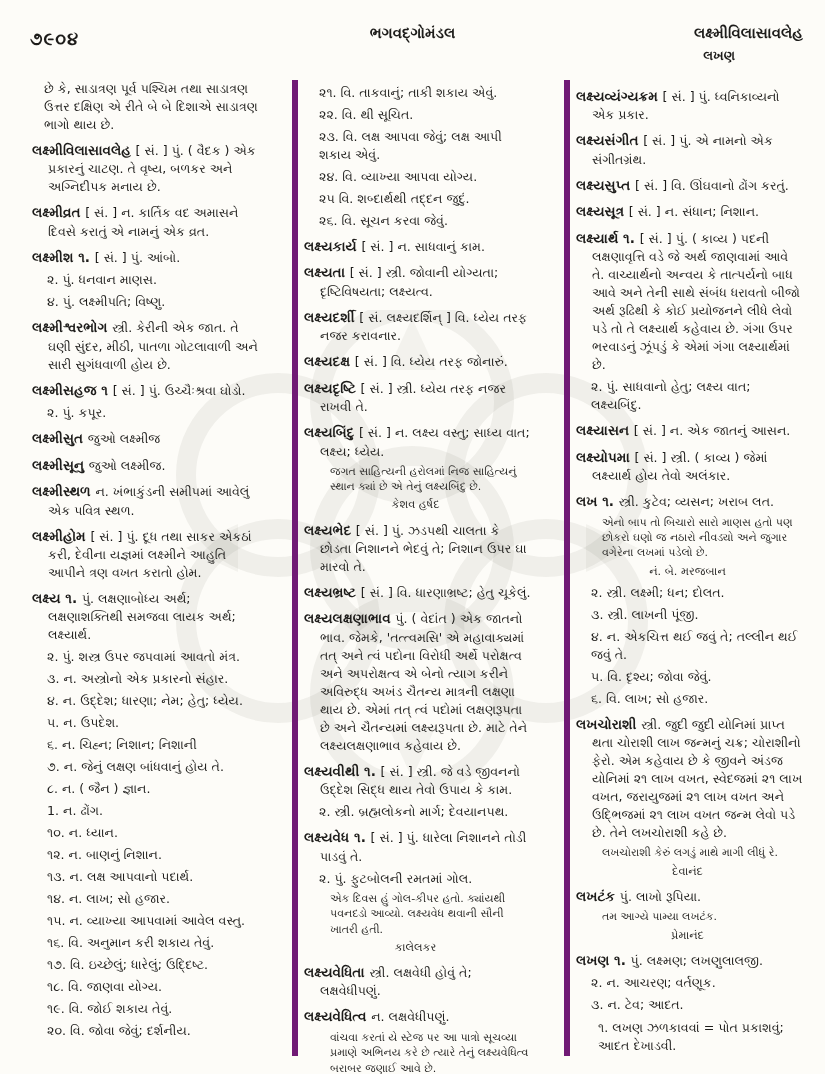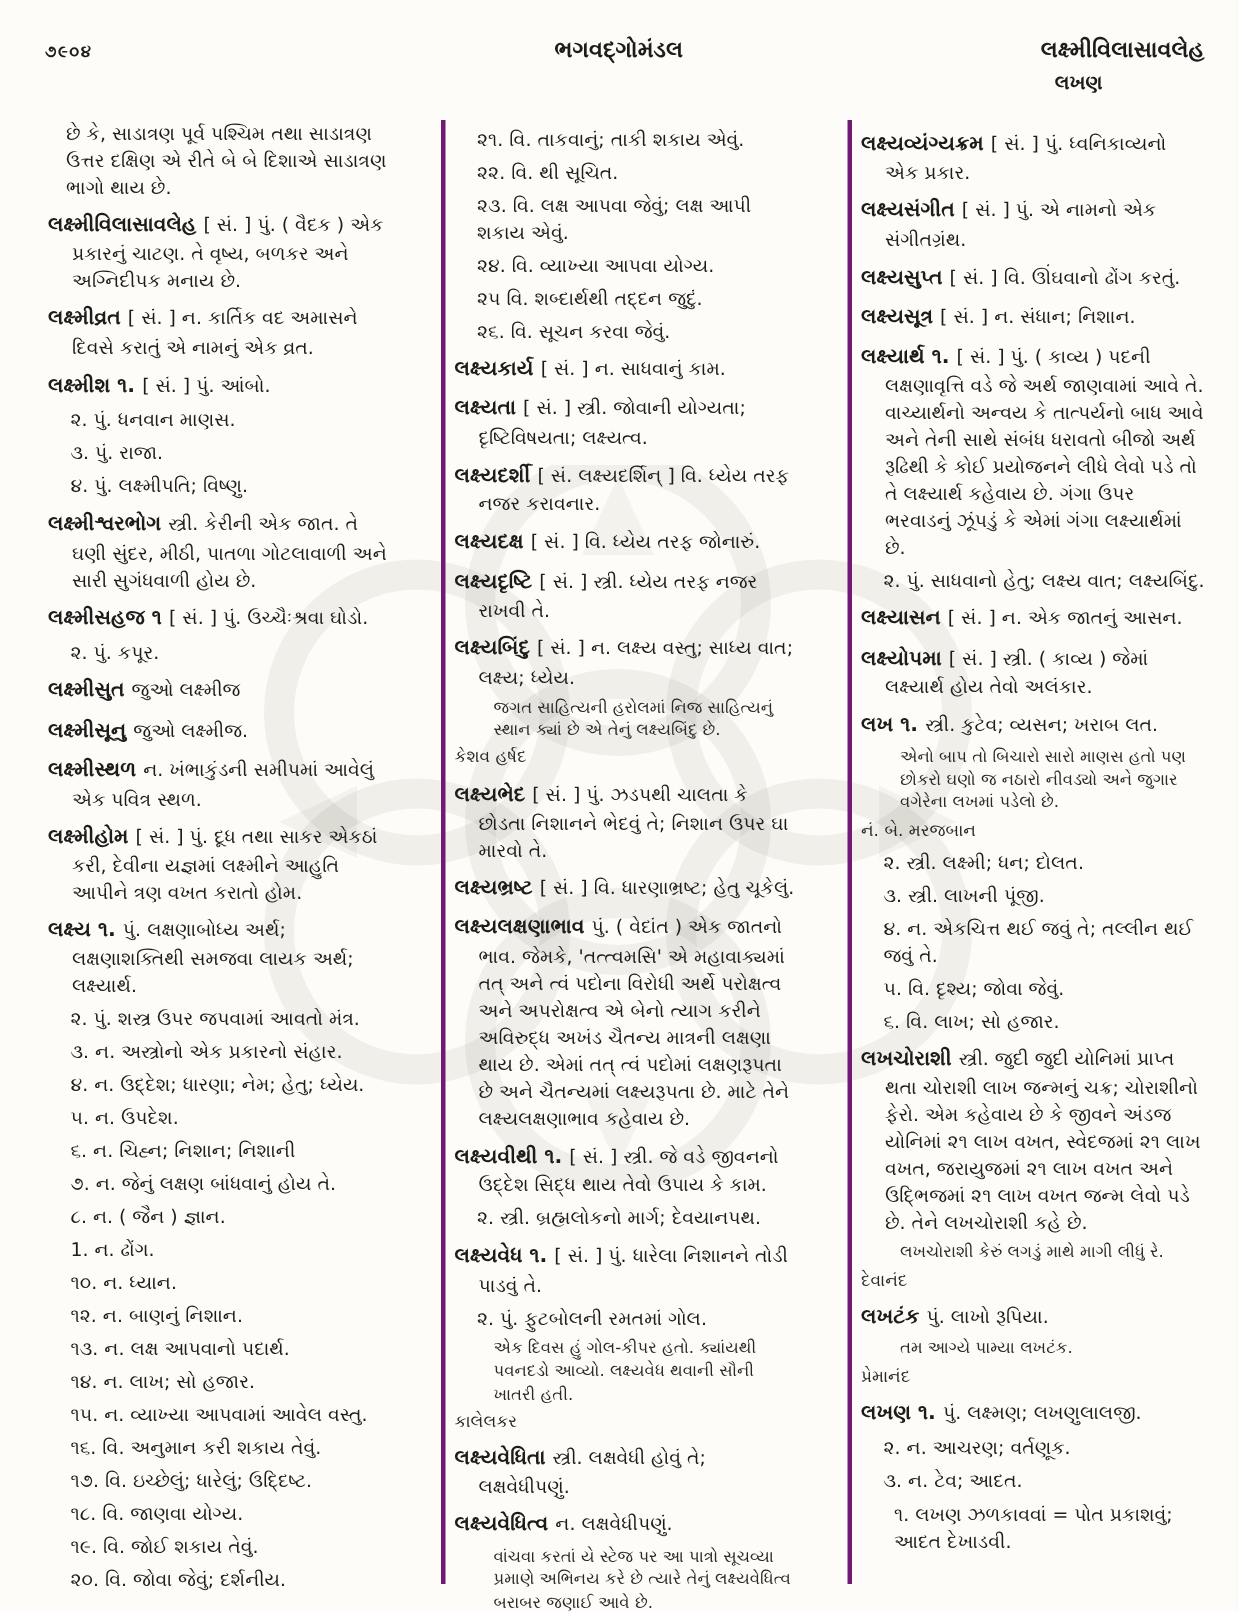--- a/index.html
+++ b/index.html
@@ -10,43 +10,43 @@
   }
   .page{
     position:relative;
     width:825px;height:1074px;
     background:#fdfcf8;
     color:#1d1c1a;
     overflow:hidden;
   }
   
   .header{position:absolute;top:24px;left:0;right:0;height:52px;z-index:2;}
-  .page-number{position:absolute;left:30px;top:4px;font-weight:bold;font-size:11px;letter-spacing:1px;}
+  .page-number{position:absolute;left:30px;top:4px;font-weight:bold;font-size:18px;letter-spacing:1px;}
   .book-title{position:absolute;left:0;right:0;top:0;text-align:center;font-weight:bold;font-size:15px;}
   .guide-word{position:absolute;right:22px;top:0;font-weight:bold;font-size:15px;}
   .catchword{position:absolute;right:90px;top:24px;font-weight:bold;font-size:13px;}
   
   .watermark{position:absolute;left:150px;top:310px;z-index:0;}
   
   .columns{
     position:absolute;top:80px;left:26px;right:14px;bottom:18px;
     display:flex;z-index:1;gap:25px;
   }
   .col{flex:1;padding:0 8px 0 6px;font-size:12.6px;line-height:1.43;}
-  .col + .col{border-left:3px solid #701a75;}
+  .col + .col{border-left:6px solid #701a75;}
   .col-1{max-width:243px;}
   .col-2{max-width:258px;}
   .block{margin:0 0 3px 0;}
   .cont{padding-left:12px;margin-bottom:5px;}
   .entry{padding-left:16px;text-indent:-16px;margin-top:7px;}
   .headword{font-weight:bold;font-size:13.6px;}
   .sense{padding-left:15px;margin-top:4px;}
   .quote{padding-left:26px;padding-right:2px;font-size:11px;line-height:1.4;margin-top:2px;color:#2a2927;}
   .idiom{padding-left:22px;margin-top:5px;}
-  .attribution{text-align:left;font-size:11.3px;padding-right:4px;margin:0 0 3px 0;color:#2a2927;}
+  .attribution{text-align:center;font-size:11.3px;padding-right:4px;margin:0 0 3px 0;color:#2a2927;}
 </style>
 </head>
 <body>
 
 <div class="page">
 
   <svg class="watermark" width="520" height="480" viewBox="0 0 520 480">
     <g fill="none" stroke="#6b6b60" stroke-opacity="0.09" stroke-width="20">
       <circle cx="262" cy="238" r="92"></circle>
       <circle cx="262" cy="92" r="92"></circle>
@@ -71,21 +71,20 @@
     <span class="catchword">લખણ</span>
   </div>
 
   <div class="columns">
     <div class="col col-1">
         <div class="block cont">છે કે, સાડાત્રણ પૂર્વ પશ્ચિમ તથા સાડાત્રણ ઉત્તર દક્ષિણ એ રીતે બે બે દિશાએ સાડાત્રણ ભાગો થાય છે.</div>
         <div class="block entry"><span class="headword">લક્ષ્મીવિલાસાવલેહ </span>[ સં. ] પું. ( વૈદક ) એક પ્રકારનું ચાટણ. તે વૃષ્ય, બળકર અને અગ્નિદીપક મનાય છે.</div>
         <div class="block entry"><span class="headword">લક્ષ્મીવ્રત </span>[ સં. ] ન. કાર્તિક વદ અમાસને દિવસે કરાતું એ નામનું એક વ્રત.</div>
         <div class="block entry"><span class="headword">લક્ષ્મીશ ૧. </span>[ સં. ] પું. આંબો.</div>
         <div class="block sense">૨. પું. ધનવાન માણસ.</div>
-        <div class="block sense">૩. પું. રાજા.</div>
         <div class="block sense">૪. પું. લક્ષ્મીપતિ; વિષ્ણુ.</div>
         <div class="block entry"><span class="headword">લક્ષ્મીશ્વરભોગ </span>સ્ત્રી. કેરીની એક જાત. તે ઘણી સુંદર, મીઠી, પાતળા ગોટલાવાળી અને સારી સુગંધવાળી હોય છે.</div>
         <div class="block entry"><span class="headword">લક્ષ્મીસહજ ૧ </span>[ સં. ] પું. ઉચ્ચૈઃશ્રવા ઘોડો.</div>
         <div class="block sense">૨. પું. કપૂર.</div>
         <div class="block entry"><span class="headword">લક્ષ્મીસુત </span>જુઓ લક્ષ્મીજ</div>
         <div class="block entry"><span class="headword">લક્ષ્મીસૂનુ </span>જુઓ લક્ષ્મીજ.</div>
         <div class="block entry"><span class="headword">લક્ષ્મીસ્થળ </span>ન. ખંભાકુંડની સમીપમાં આવેલું એક પવિત્ર સ્થળ.</div>
         <div class="block entry"><span class="headword">લક્ષ્મીહોમ </span>[ સં. ] પું. દૂધ તથા સાકર એકઠાં કરી, દેવીના યજ્ઞમાં લક્ષ્મીને આહુતિ આપીને ત્રણ વખત કરાતો હોમ.</div>
         <div class="block entry"><span class="headword">લક્ષ્ય ૧. </span>પું. લક્ષણાબોધ્ય અર્થ; લક્ષણાશક્તિથી સમજવા લાયક અર્થ; લક્ષ્યાર્થ.</div>
         <div class="block sense">૨. પું. શસ્ત્ર ઉપર જપવામાં આવતો મંત્ર.</div>

